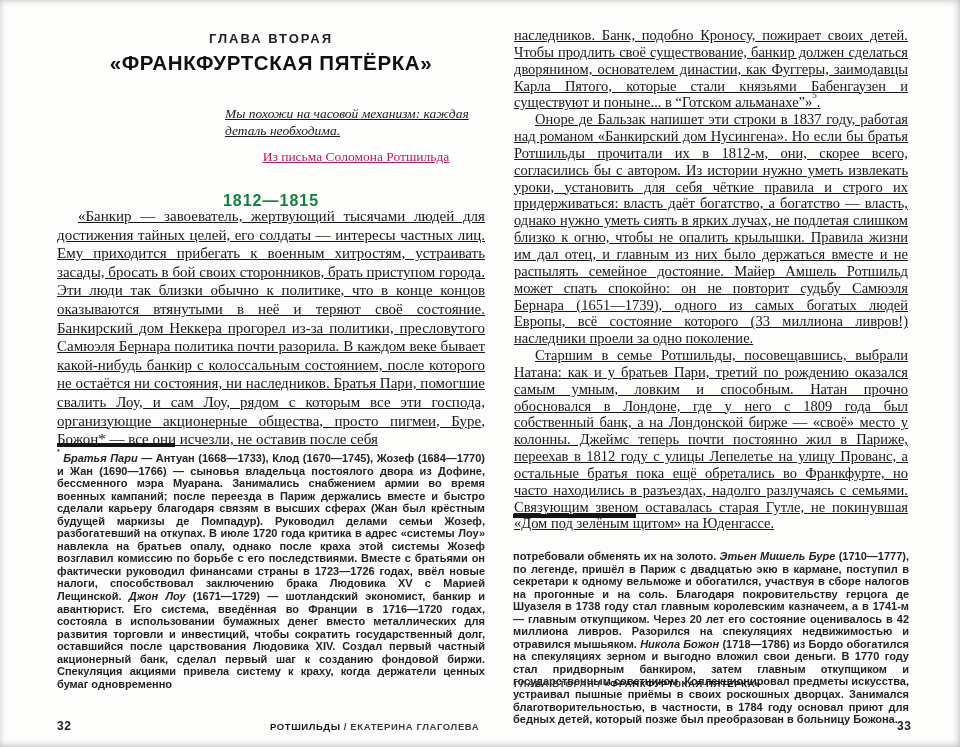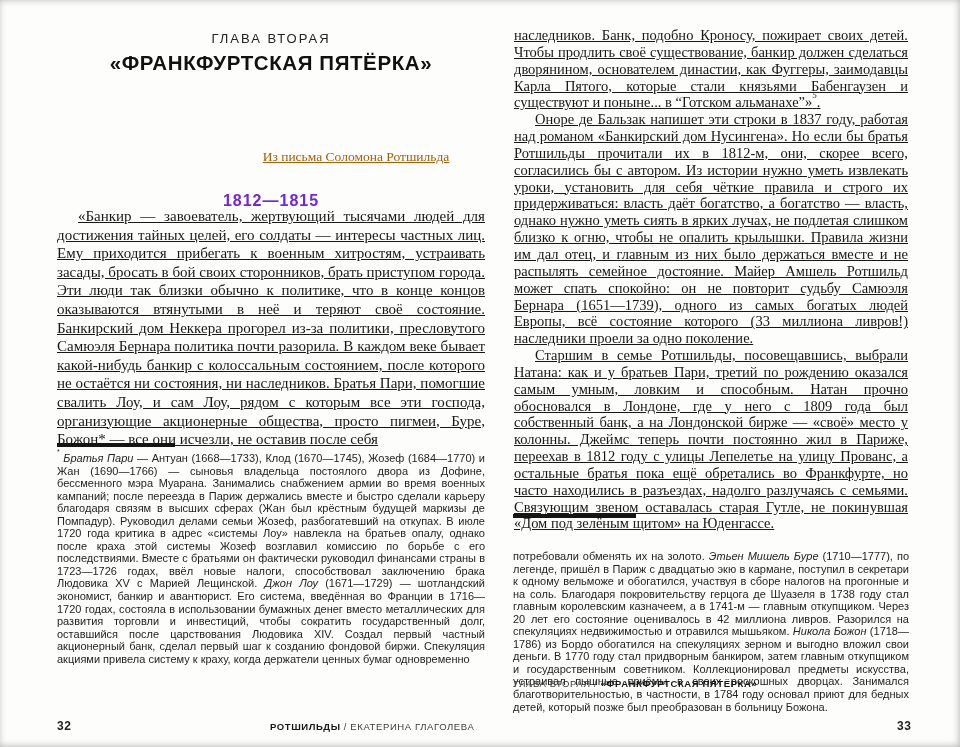--- a/index.html
+++ b/index.html
@@ -3,27 +3,27 @@
 <meta charset="utf-8">
 <style>
   html,body{margin:0;padding:0;background:#9a9a9a;}
   .spread{
     position:relative;width:960px;height:747px;background:#fdfdfc;
     overflow:hidden;margin:0 auto;
     box-shadow:inset 0 4px 8px -5px #bbb, inset -5px 0 8px -5px #bbb, inset 0 -5px 8px -5px #b5b5b5, inset 5px 0 8px -6px #ddd;
     color:#1e1e1e;
   }
   .serif{font-family:"Liberation Serif","DejaVu Serif",serif;text-decoration:underline;}
-  .sans{font-family:"Liberation Sans","DejaVu Sans",sans-serif;}
+  .sans{font-family:"Liberation Sans","DejaVu Sans",sans-serif;font-weight:bold;}
   .abs{position:absolute;}
   .chapter-label{left:57px;top:31px;width:428px;text-align:center;font-size:13px;letter-spacing:2px;color:#222;}
   .chapter-title{left:45px;top:51px;width:452px;text-align:center;font-size:20.5px;font-weight:bold;letter-spacing:0.6px;color:#111;}
   .epigraph{left:225px;top:105px;width:262px;font-size:13.5px;font-style:italic;line-height:17px;color:#1a1a1a;}
-  .epigraph-attrib{left:225px;top:148px;width:262px;text-align:center;font-size:13.5px;line-height:17.5px;color:#a16207;}
-  .section-heading{left:57px;top:192px;width:428px;text-align:center;font-size:16px;font-weight:bold;letter-spacing:1px;color:#6d28d9;}
+  .epigraph-attrib{left:225px;top:148px;width:262px;text-align:center;font-size:13.5px;line-height:17.5px;color:#be185d;}
+  .section-heading{left:57px;top:192px;width:428px;text-align:center;font-size:16px;font-weight:bold;letter-spacing:1px;color:#15803d;}
   .body-left{left:57px;top:207px;width:428px;font-size:15px;line-height:18.6px;text-align:justify;color:#171717;}
   .body-right{left:514px;top:27px;width:394px;font-size:14.5px;line-height:16.85px;text-align:justify;color:#171717;}
   .body-left p,.body-right p{margin:0;}
   .indent{text-indent:21px;}
   .fn-rule{height:4px;background:#151515;}
   .fn-rule-left{left:57px;top:443px;width:118px;}
   .fn-rule-right{left:513px;top:514px;width:123px;}
   .footnote{font-size:11px;line-height:12.55px;text-align:justify;color:#232323;}
   .footnote-left{left:57px;top:452px;width:428px;}
   .footnote-right{left:513px;top:550px;width:396px;}
@@ -39,20 +39,21 @@
 </style>
 </head>
 <body>
 
 <div class="spread">
 
   <div class="abs sans chapter-label">ГЛАВА ВТОРАЯ</div>
 
   <div class="abs sans chapter-title">«ФРАНКФУРТСКАЯ ПЯТЁРКА»</div>
 
+  <div class="abs serif epigraph">Мы похожи на часовой механизм: каждая деталь необходима.</div>
 
   <div class="abs serif epigraph-attrib">
     <div>Из письма Соломона Ротшильда</div>
   </div>
 
   <div class="abs sans section-heading">1812—1815</div>
 
   <div class="abs serif body-left">
     <p class="indent"><span>«Банкир — завоеватель, жертвующий тысячами людей для достижения тайных целей, его солдаты — интересы частных лиц. Ему приходится прибегать к военным хитростям, устраивать засады, бросать в бой своих сторонников, брать приступом города. Эти люди так близки обычно к политике, что в конце концов оказываются втянутыми в неё и теряют своё состояние. Банкирский дом Неккера прогорел из-за политики, пресловутого Самюэля Бернара политика почти разорила. В каждом веке бывает какой-нибудь банкир с колоссальным состоянием, после которого не остаётся ни состояния, ни наследников. Братья Пари, помогшие свалить Лоу, и сам Лоу, рядом с которым все эти господа, организующие акционерные общества, просто пигмеи, Буре, Божон* — все они исчезли, не оставив после себя</span></p>
   </div>

